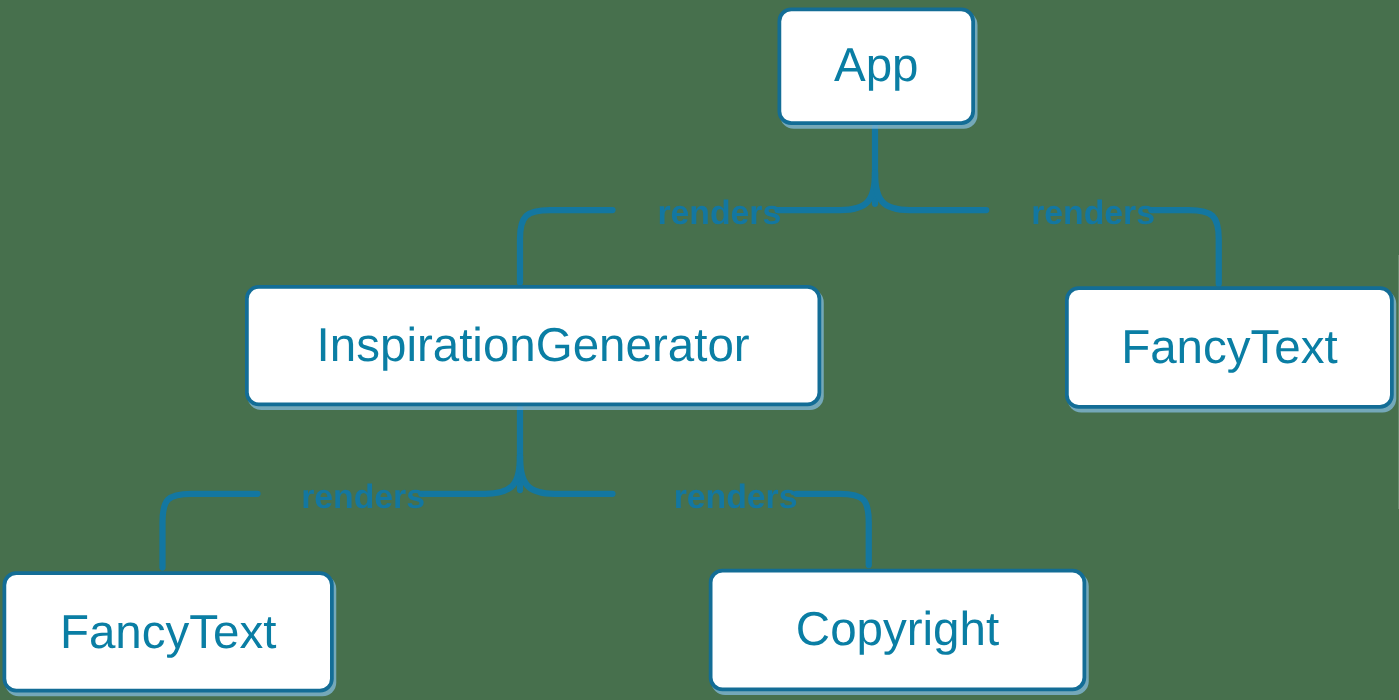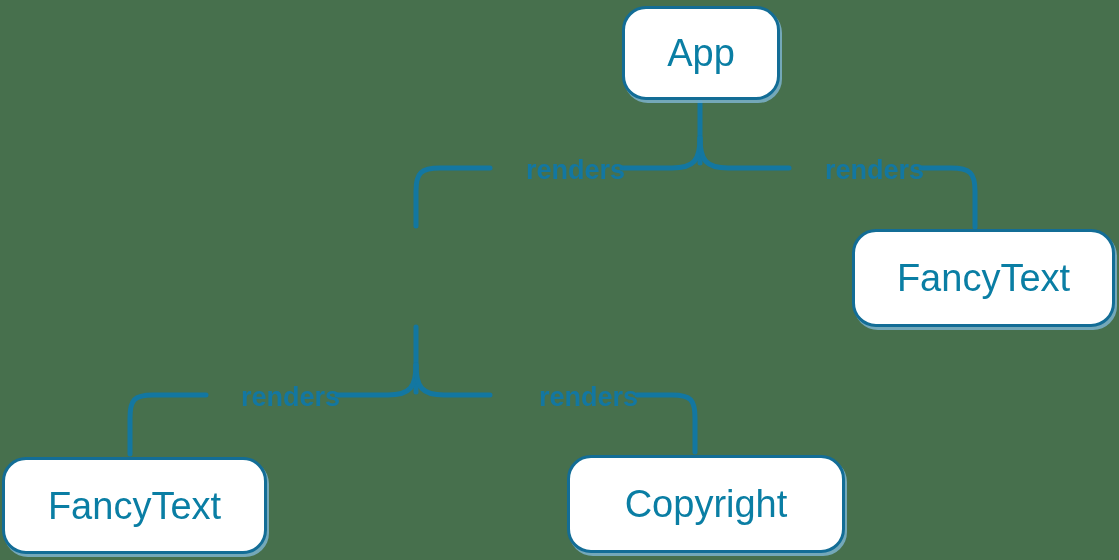--- a/index.html
+++ b/index.html
@@ -25,37 +25,37 @@
     fill: none;
     stroke: #1377a1;
     stroke-width: 5;
     stroke-linecap: round;
   }
   .node {
     position: absolute;
     box-sizing: border-box;
     background: #ffffff;
     border: 3.5px solid #136d96;
-    border-radius: 24px;
+    border-radius: 11px;
     box-shadow: 2px 3px 0 rgba(127, 182, 212, 0.8);
     display: flex;
     align-items: center;
     justify-content: center;
   }
   .node span {
     color: #0a7ea4;
     font-size: 38px;
     line-height: 1;
     white-space: nowrap;
   }
   #node-app                  { left: 622px; top: 6px;   width: 158px; height: 94px; }
   #node-inspiration-generator{ left: 196px; top: 228px; width: 461px; height: 97px; }
   #node-fancy-text-top       { left: 852px; top: 229px; width: 263px; height: 98px; }
   #node-fancy-text-bottom    { left: 2px;   top: 457px; width: 265px; height: 97px; }
-  #node-copyright            { left: 567px; top: 455px; width: 278px; height: 98px; }
+  #node-copyright            { left: 567px; top: 455px; width: 302px; height: 98px; }
   .edge-label {
     position: absolute;
     width: 137px;
     text-align: right;
     color: #1377a1;
     font-size: 27px;
     font-weight: 700;
     line-height: 36px;
     white-space: nowrap;
   }
@@ -85,20 +85,23 @@
     <path d="M206,395 L153,395 C134,395 130,400 130,418 L130,454"></path>
 
     <path d="M416,365 C416,387 422,395 444,395 L490,395"></path>
     <path d="M637,395 L672,395 C691,395 695,400 695,418 L695,452"></path>
   </svg>
 
   <div class="node" id="node-app">
     <span>App</span>
   </div>
 
+  <div class="node" id="node-inspiration-generator">
+    <span>InspirationGenerator</span>
+  </div>
 
   <div class="node" id="node-fancy-text-top">
     <span>FancyText</span>
   </div>
 
   <div class="node" id="node-fancy-text-bottom">
     <span>FancyText</span>
   </div>
 
   <div class="node" id="node-copyright">

